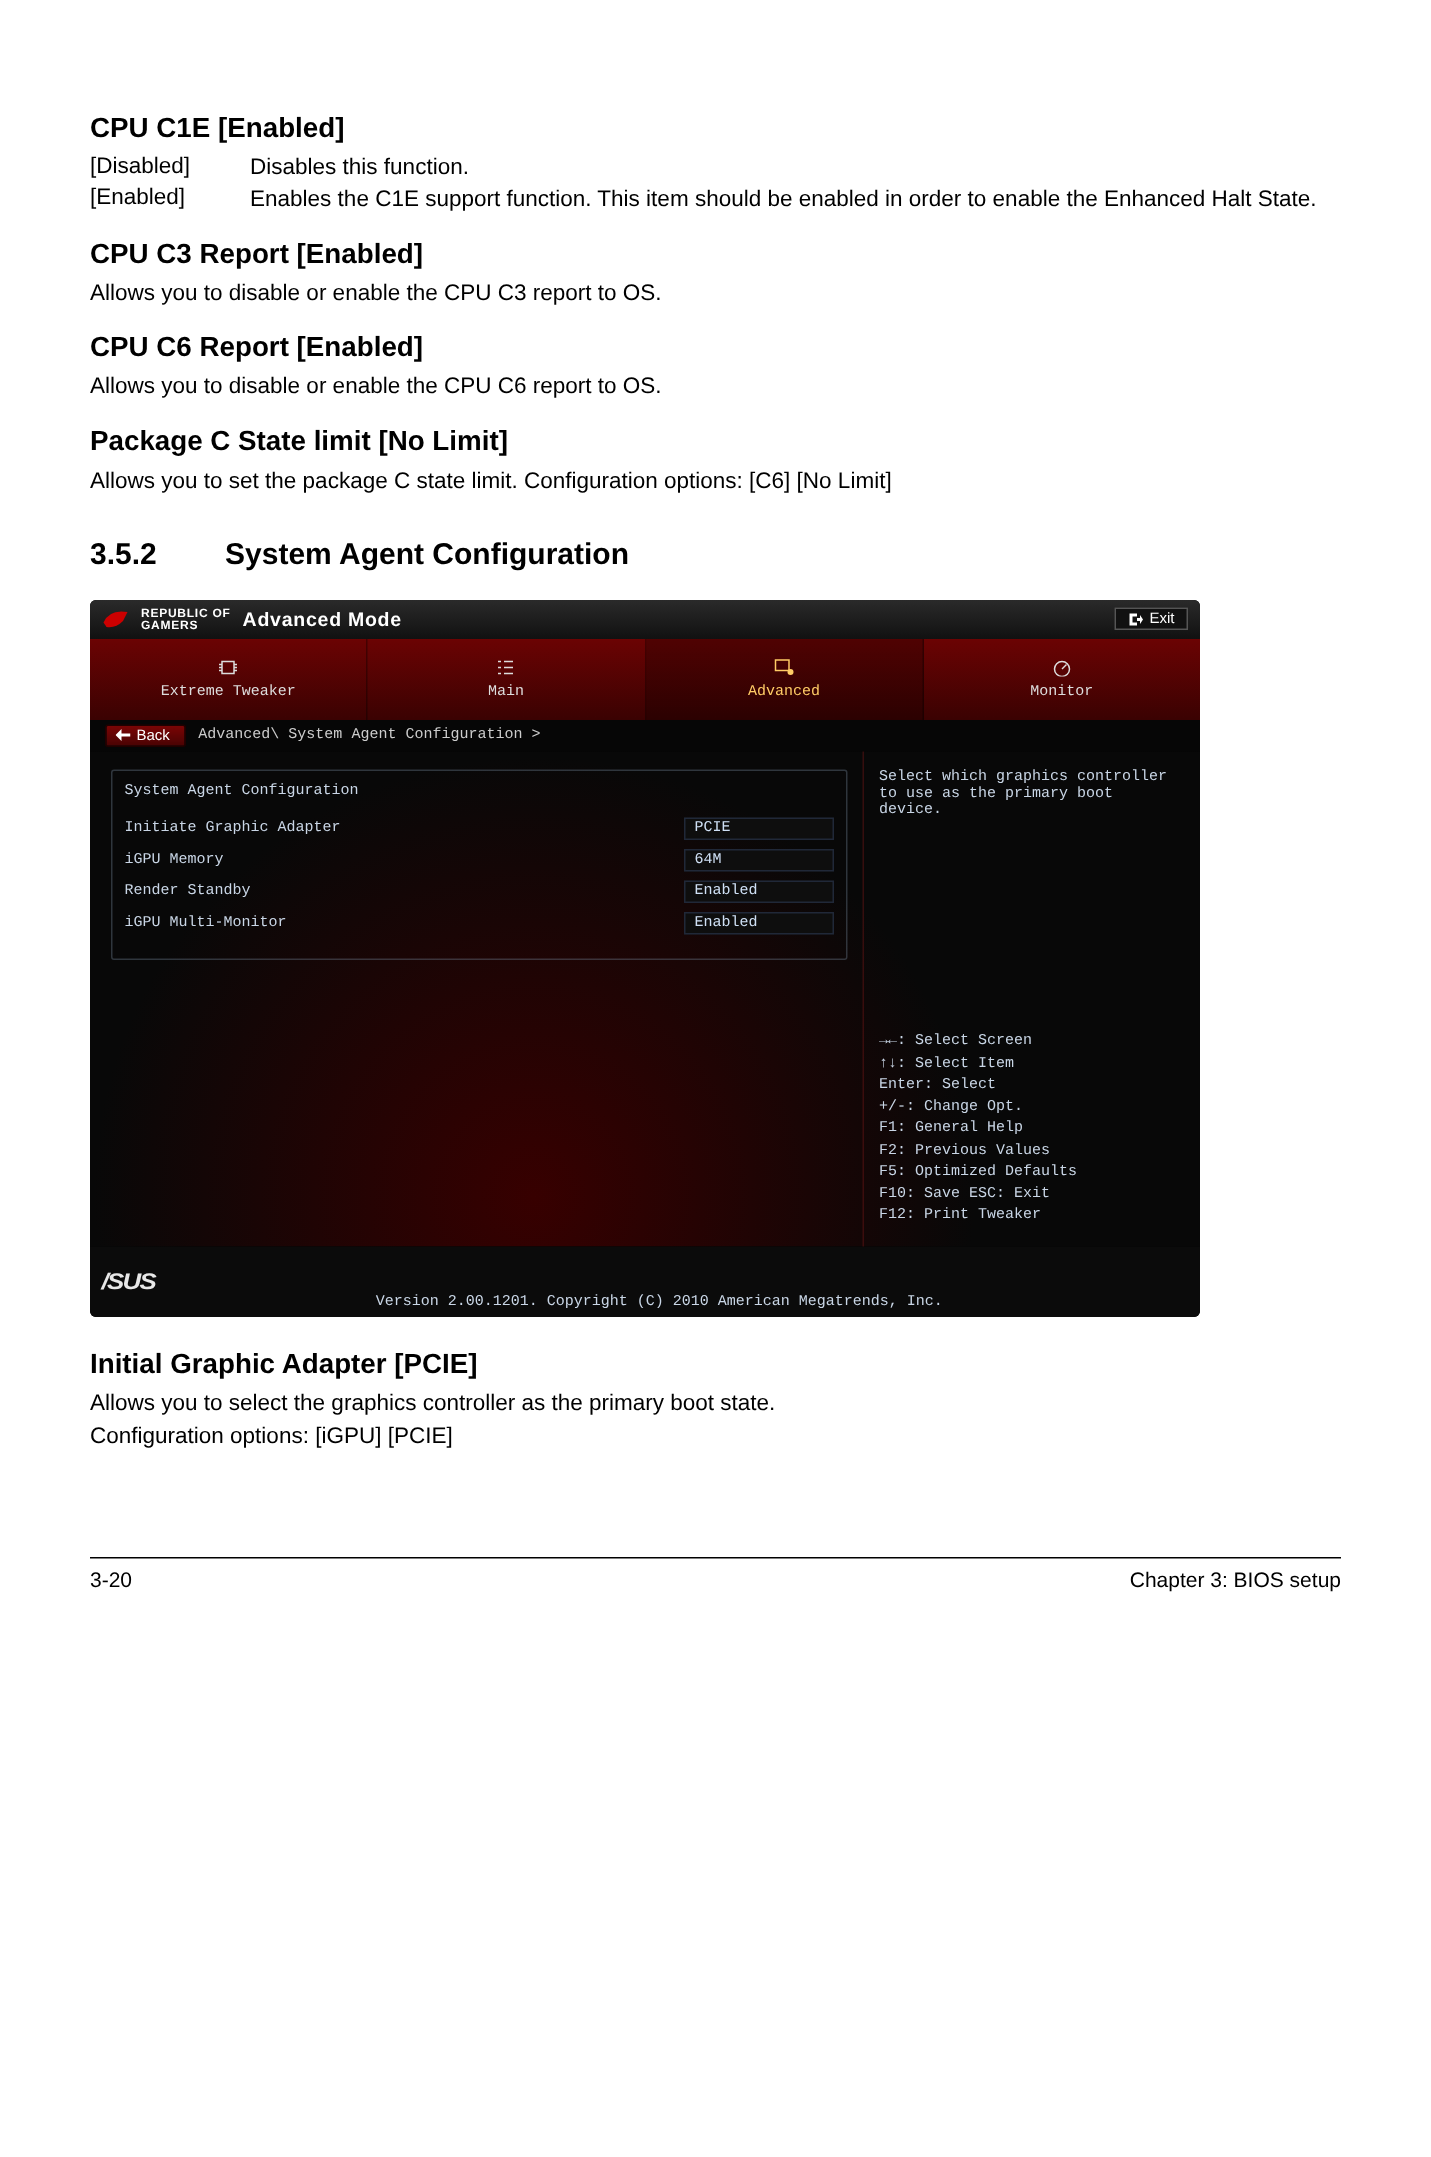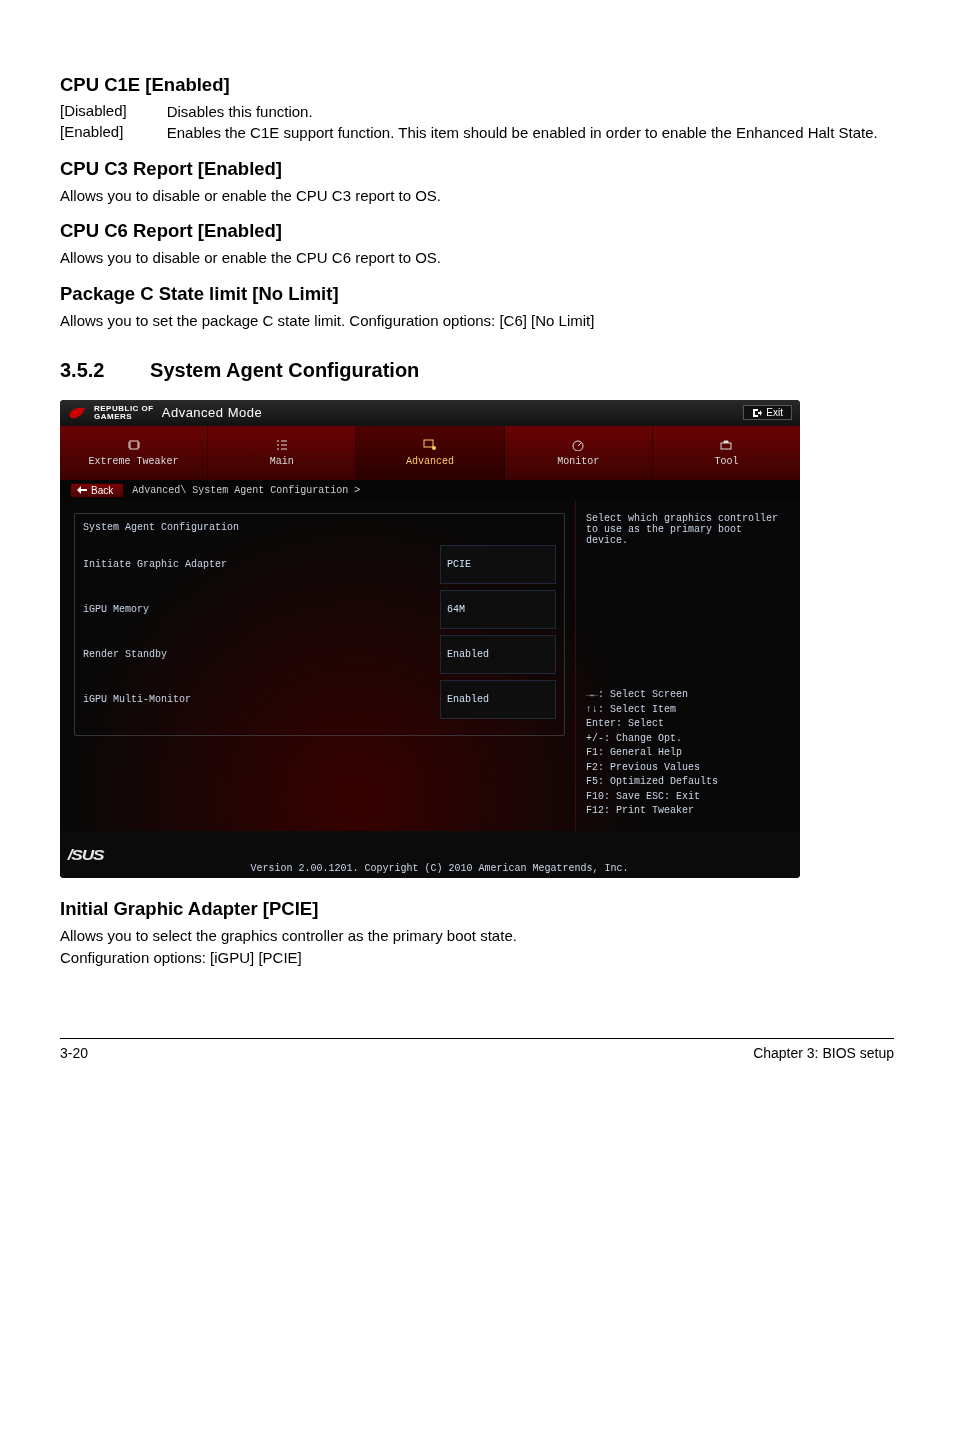--- a/index.html
+++ b/index.html
@@ -37,21 +37,21 @@
     display: flex;
     align-items: center;
     justify-content: space-between;
     padding: 0 8px;
     color: #fff;
     font-family: Arial, sans-serif;
   }
   .bios-titlebar .left { display: flex; align-items: center; gap: 8px; }
   .rog-badge { font-size: 8px; line-height: 1; letter-spacing: 0.5px; font-weight: bold; }
   .rog-badge .l1 { display:block; }
-  .bios-titlebar .mode-title { font-size: 13px; font-weight: 400; letter-spacing: 0.5px; }
+  .bios-titlebar .mode-title { font-size: 13px; font-weight: 700; letter-spacing: 0.5px; }
   .exit-btn {
     background: #111;
     border: 1px solid #555;
     color: #fff;
     font-size: 10px;
     padding: 1px 8px;
     display: flex; align-items: center; gap: 4px;
   }
   .tabs {
     display: flex;
@@ -110,24 +110,24 @@
   .group-box {
     border: 1px solid rgba(120,140,160,0.35);
     border-radius: 2px;
     padding: 8px 8px 10px 8px;
     font-size: 10px;
   }
   .group-title { margin-bottom: 12px; }
   .row { display: flex; align-items: center; margin: 6px 0; }
   .row-label { flex: 1; }
   .row-val {
-    width: 116px;
+    width: 100px;
     background: #0e0e0e;
     border: 1px solid #202838;
-    padding: 13px 6px;
+    padding: 1px 6px;
     color: #cfe0f5;
     text-align: left;
   }
   .hint { font-size: 10px; color: #b6c6de; margin: 4px 0; line-height: 1.25; }
   .help-text { font-size: 10px; }
   .keys { font-size: 10px; line-height: 1.45; margin-top: 60px;}
   .bios-footer {
     background: #0b0b0b;
     color: #c9d6e6;
     text-align: center;
@@ -235,29 +235,20 @@
       <span>Advanced</span>
     </div>
     <div class="tab">
       <span class="tab-icon">
           <svg width="14" height="12" viewBox="0 0 14 12">
             <circle cx="7" cy="7" r="5" fill="none" stroke="currentColor"></circle>
             <path stroke="currentColor" d="M7 7l3-3"></path>
           </svg>
         </span>
       <span>Monitor</span>
-    </div>
-    <div class="tab">
-      <span class="tab-icon">
-          <svg width="14" height="12" viewBox="0 0 14 12">
-            <rect x="2" y="4" width="10" height="6" fill="none" stroke="currentColor"></rect>
-            <path stroke="currentColor" d="M5 4V2h4v2"></path>
-          </svg>
-        </span>
-      <span>Tool</span>
     </div>
   </div>
 
   <div class="back-row">
     <div class="back-btn">
       <svg width="10" height="8" viewBox="0 0 10 8">
           <path fill="#fff" d="M4 0L0 4l4 4V5h6V3H4z"></path>
         </svg>
       <span>Back</span>
     </div>

